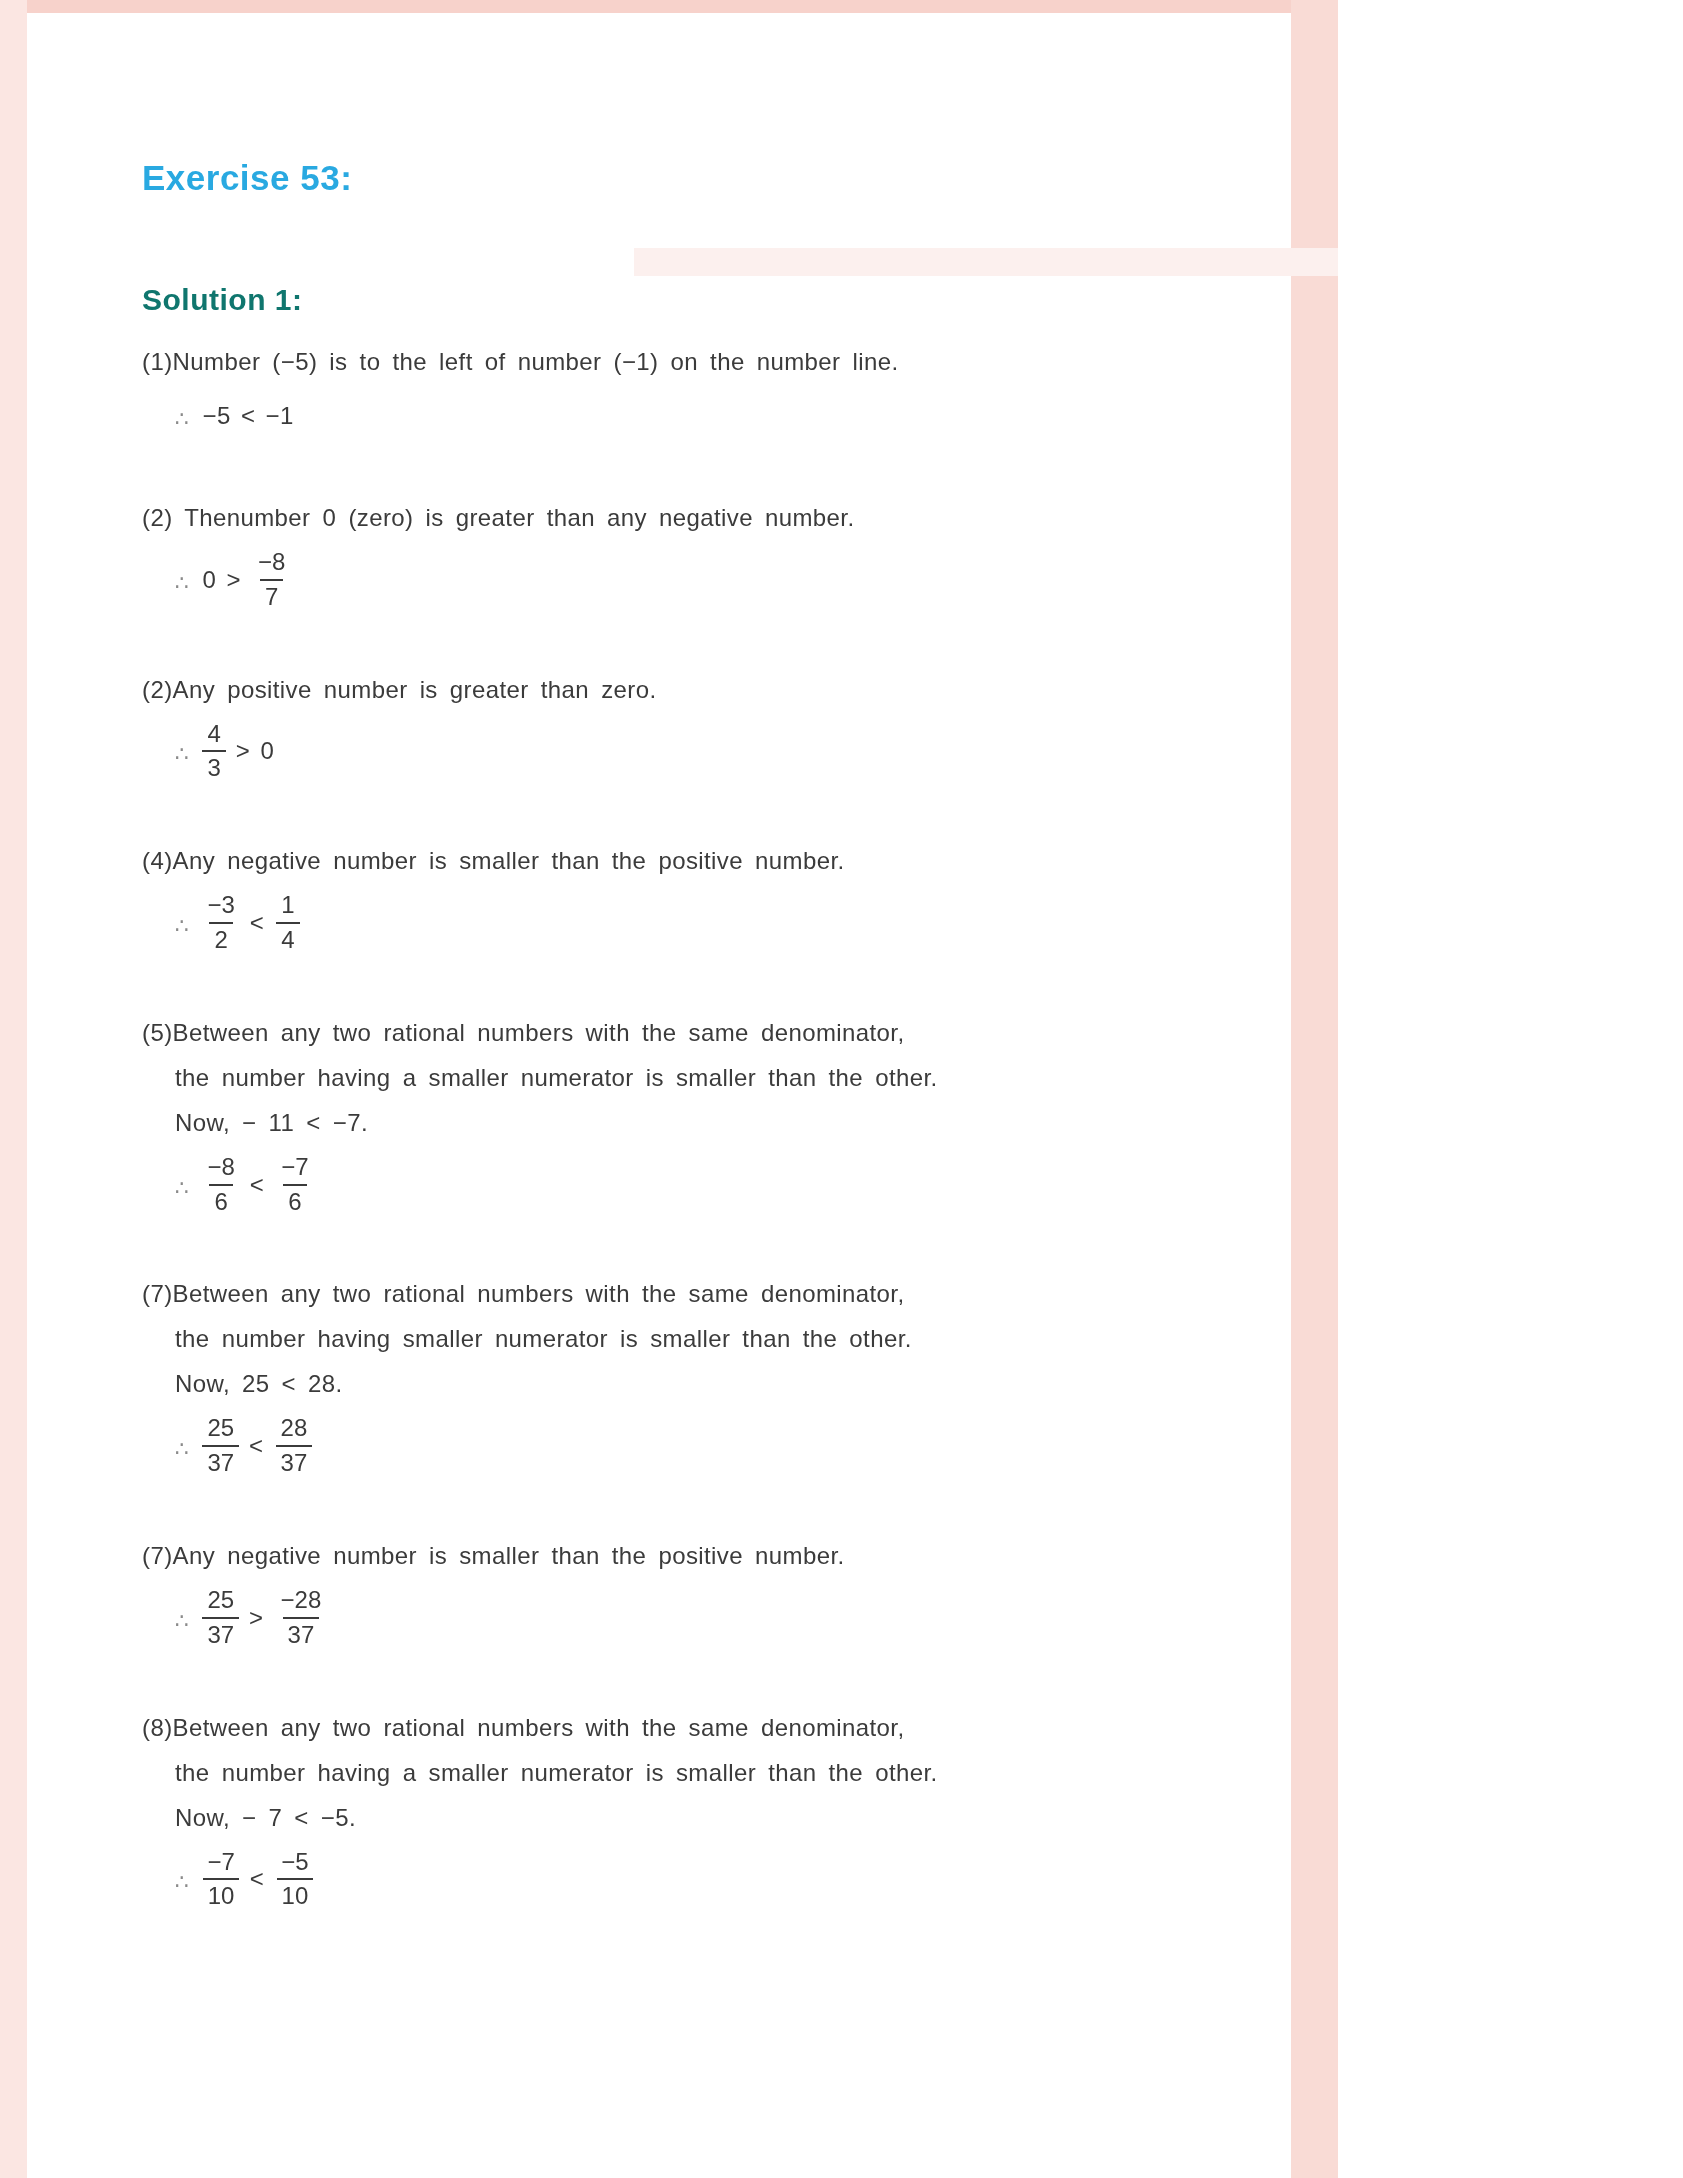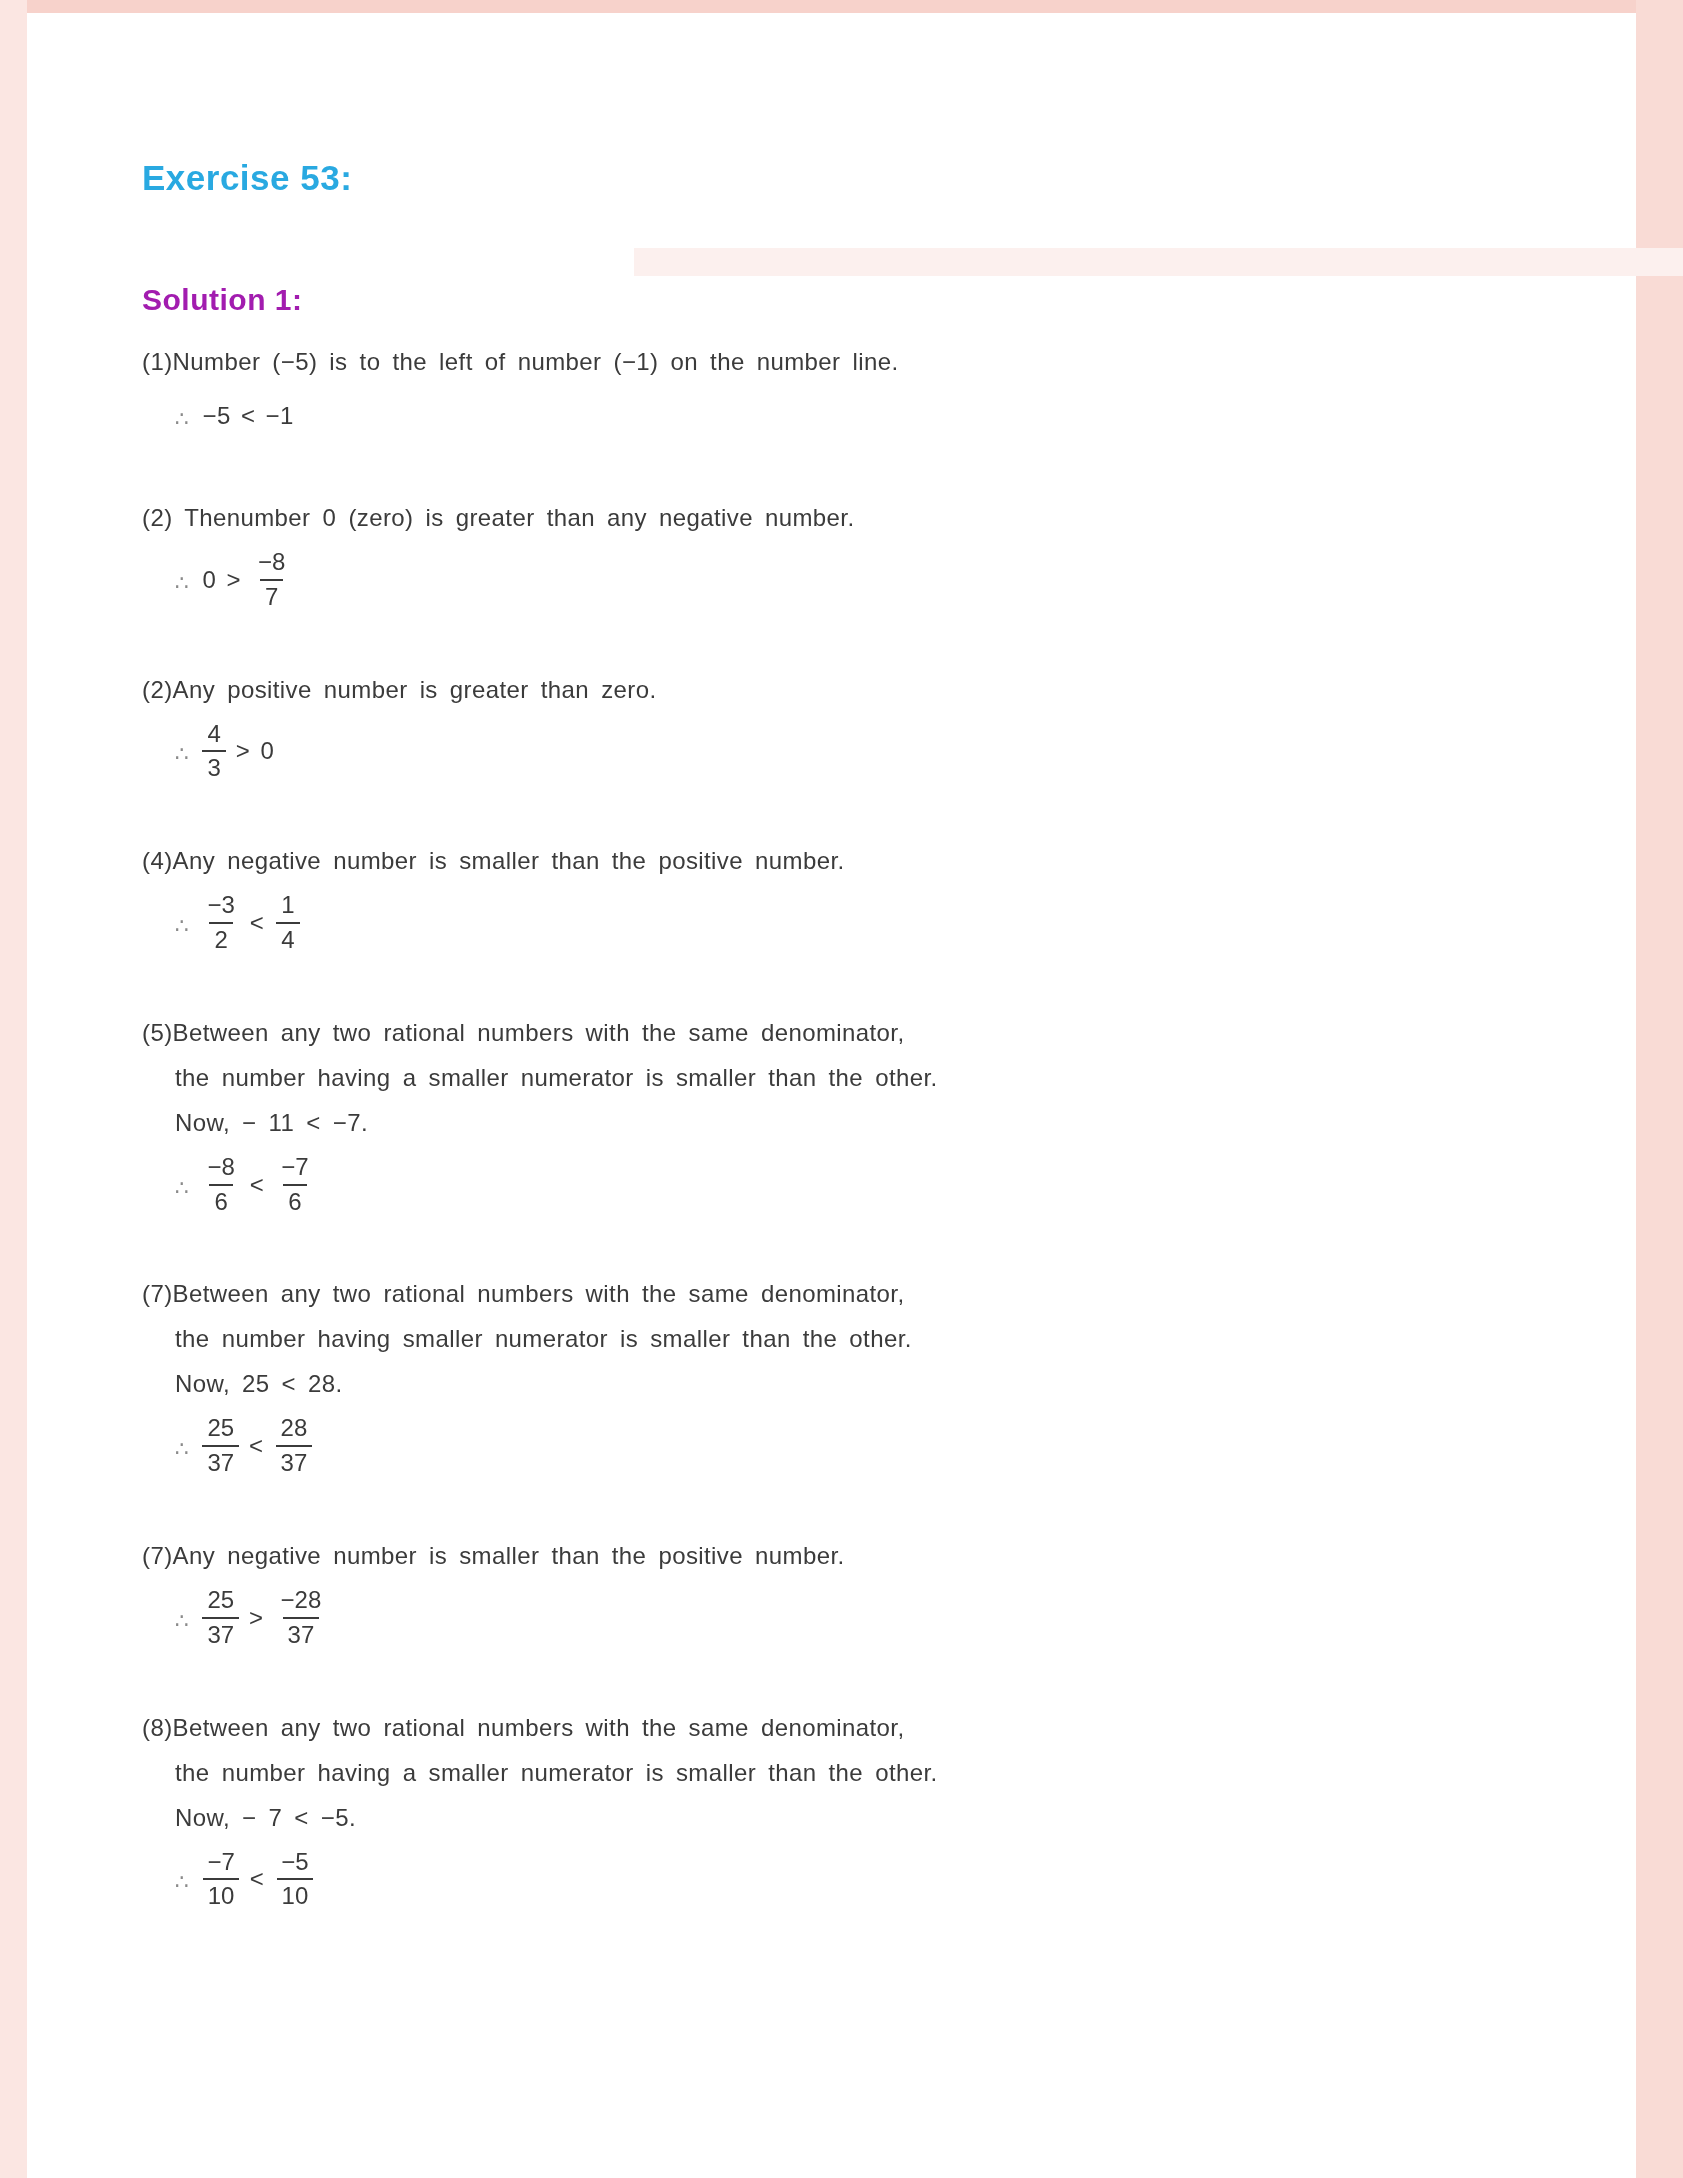--- a/index.html
+++ b/index.html
@@ -2,21 +2,21 @@
 <html><head>
 <meta charset="utf-8">
 <style>
   html,body{margin:0;padding:0;}
   body{
     width:1683px;height:2178px;
     background:#ffffff;
     font-family:"Liberation Sans","DejaVu Sans",sans-serif;
     overflow:hidden;
   }
-  .page{position:relative;width:1683px;height:2178px;background:#ffffff;text-decoration:underline;}
+  .page{position:relative;width:1338px;height:2178px;background:#ffffff;text-decoration:underline;}
   .edge-top{position:absolute;top:0;left:0;right:0;height:13px;}
   .edge-left{position:absolute;top:0;left:0;bottom:0;width:27px;}
   .edge-right{position:absolute;top:0;right:0;bottom:0;width:47px;}
   .highlight-band{position:absolute;top:248px;left:634px;right:0;height:28px;}
   .content{position:absolute;left:142px;top:158px;width:1247px;}
   .h-exercise{
     font-size:35px;font-weight:bold;letter-spacing:0.5px;
     margin:0 0 85px 0;
   }
   .h-solution{
@@ -53,21 +53,21 @@
 <body>
 
 <div class="page">
   <div class="edge-top" style="background: rgb(247, 210, 203);"></div>
   <div class="edge-left" style="background: rgb(251, 230, 226);"></div>
   <div class="edge-right" style="background: rgb(249, 219, 213);"></div>
   <div class="highlight-band" style="background: rgb(252, 240, 238);"></div>
 
   <div class="content">
     <h1 class="h-exercise" style="color: rgb(41, 169, 225);">Exercise 53:</h1>
-    <h2 class="h-solution" style="color: #a21caf;">Solution 1:</h2>
+    <h2 class="h-solution" style="color: #0f766e;">Solution 1:</h2>
     <div class="items" style="color: rgb(59, 59, 59);">
         <div class="item">
           <div class="line">(1)Number (−5) is to the left of number (−1) on the number line.</div>
           <div class="conclusion">
             <span class="therefore">∴</span>
             <span class="mtext">−5 &lt; −1</span>
           </div>
         </div>
         <div class="item">
           <div class="line">(2) Thenumber 0 (zero) is greater than any negative number.</div>

